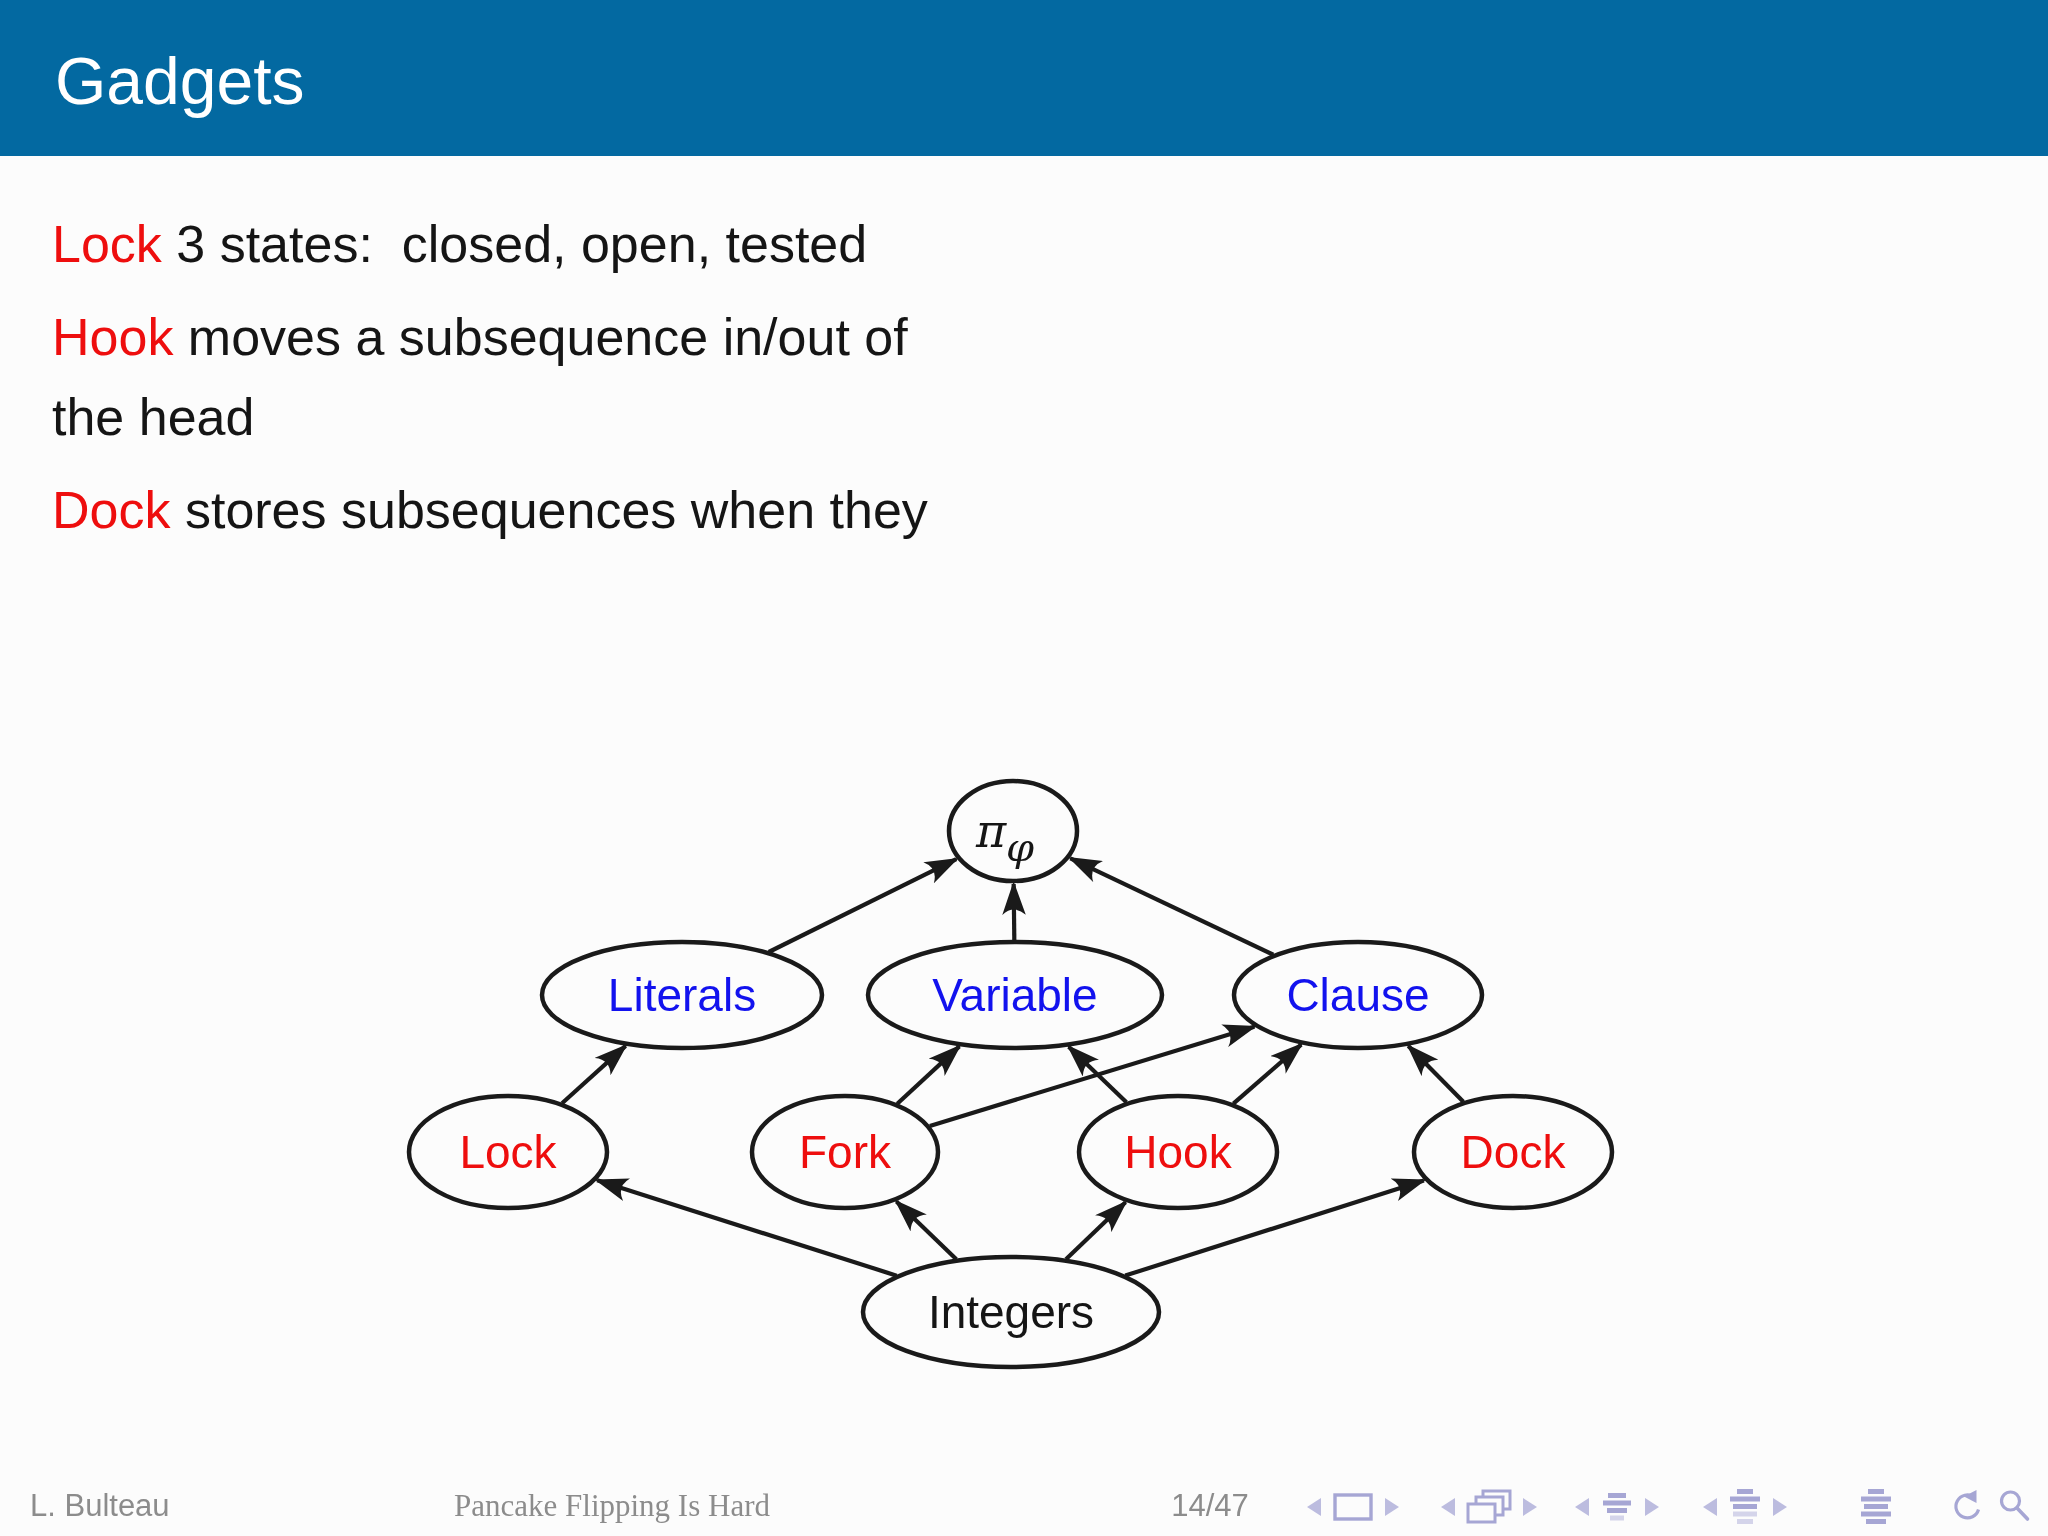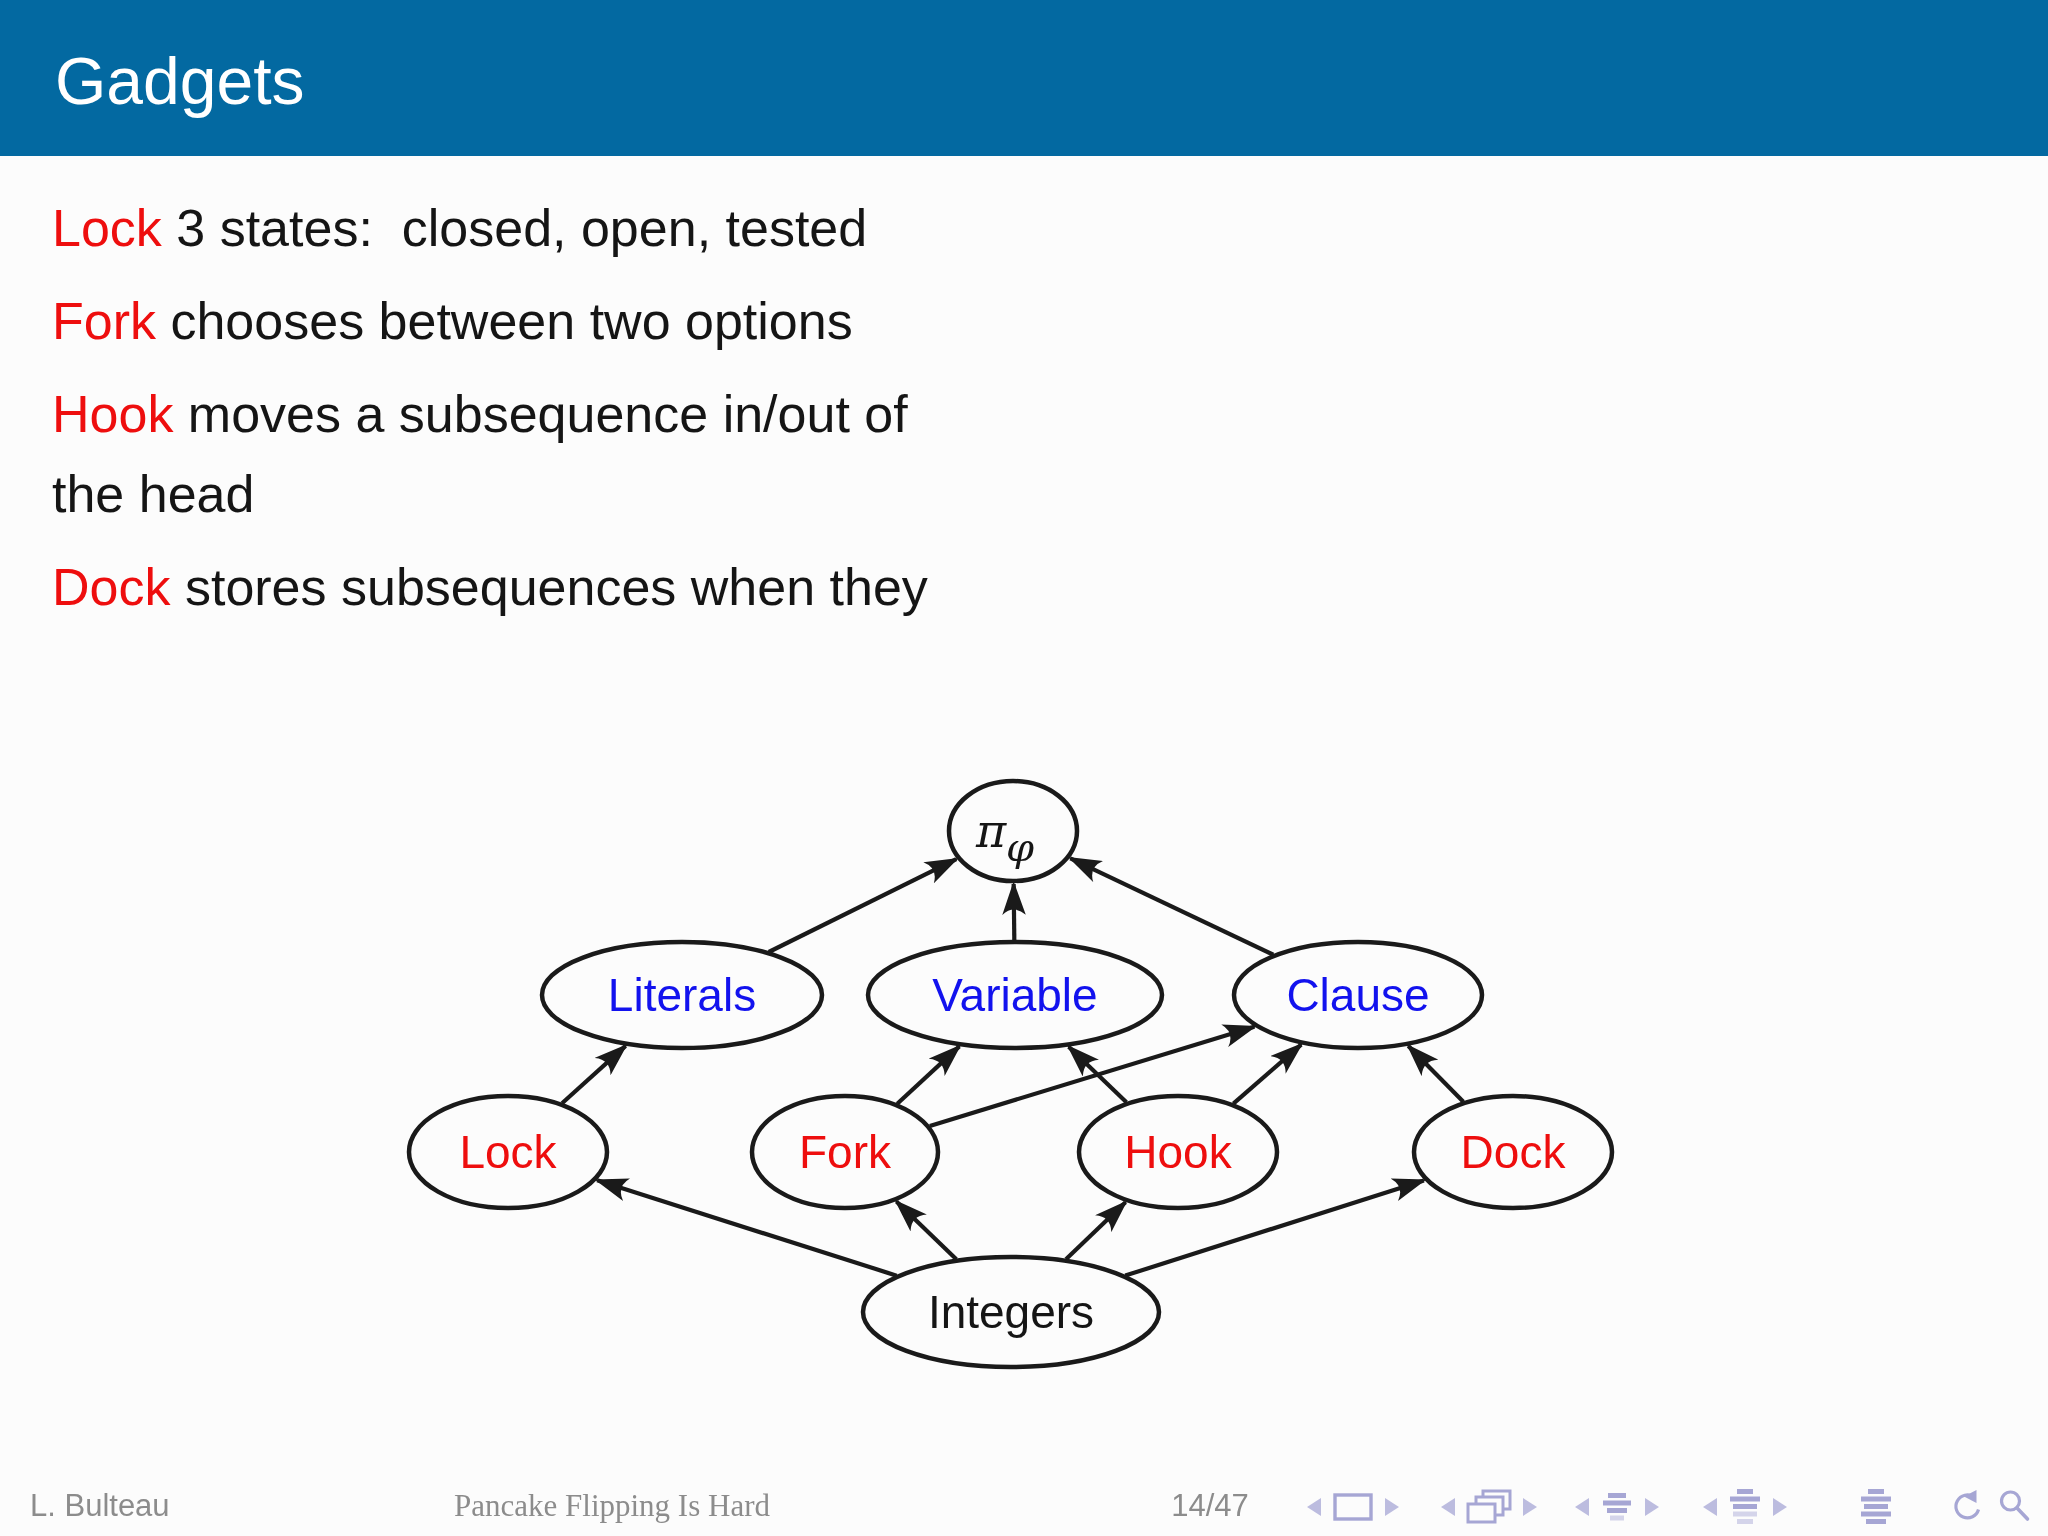--- a/index.html
+++ b/index.html
@@ -17,21 +17,21 @@
   .frametitle{
     position:absolute;top:0;left:0;width:100%;height:156px;
     display:flex;align-items:center;
     box-sizing:border-box;padding:6px 0 0 55px;
   }
   .frametitle h1{
     margin:0;font-size:66px;font-weight:400;letter-spacing:0;
   }
   
   .gadget-list{
-    position:absolute;top:188px;left:52px;width:1000px;
+    position:absolute;top:204px;left:52px;width:1000px;
   }
   .para{
     font-size:52px;line-height:80px;margin:0 0 13px 0;
     white-space:pre-wrap;
   }
   .keyword{font-weight:400;}
   
   .diagram-svg{
     position:absolute;top:0;left:0;width:2048px;height:1536px;
   }
@@ -63,21 +63,20 @@
 
 <div class="slide" style="background: rgb(252, 252, 252); color: rgb(21, 21, 21);">
 
   <header class="frametitle" style="background: #0369a1; color: rgb(255, 255, 255);">
     <h1>Gadgets</h1>
   </header>
 
   <main>
     <div class="gadget-list" id="gadget-list">
         <div class="para"><span class="keyword" style="color: rgb(238, 14, 14);">Lock</span> <span>3 states:  closed, open, tested</span></div>
-        <div class="para"><span class="keyword" style="color: rgb(238, 14, 14);">Fork</span> <span>chooses between two options</span></div>
         <div class="para"><span class="keyword" style="color: rgb(238, 14, 14);">Hook</span> <span>moves a subsequence in/out of</span><br><span>the head</span></div>
         <div class="para"><span class="keyword" style="color: rgb(238, 14, 14);">Dock</span> <span>stores subsequences when they</span><br></div>
       </div>
     <svg class="diagram-svg" id="diagram" viewBox="0 0 2048 1536">
         <defs>
           <marker id="arrowhead" viewBox="0 0 10 7" refX="9.2" refY="3.5" markerWidth="8" markerHeight="5.6" orient="auto-start-reverse">
             <path d="M0,0 Q3.2,3.5 0,7 L10,3.5 Z" fill="#1a1a1a"></path>
           </marker>
         </defs>
         <line x1="768.7903187671203" y1="951.9981502181035" x2="956.264611243679" y2="859.1105853656695" stroke="#1a1a1a" stroke-width="4.2" marker-end="url(#arrowhead)"></line>

